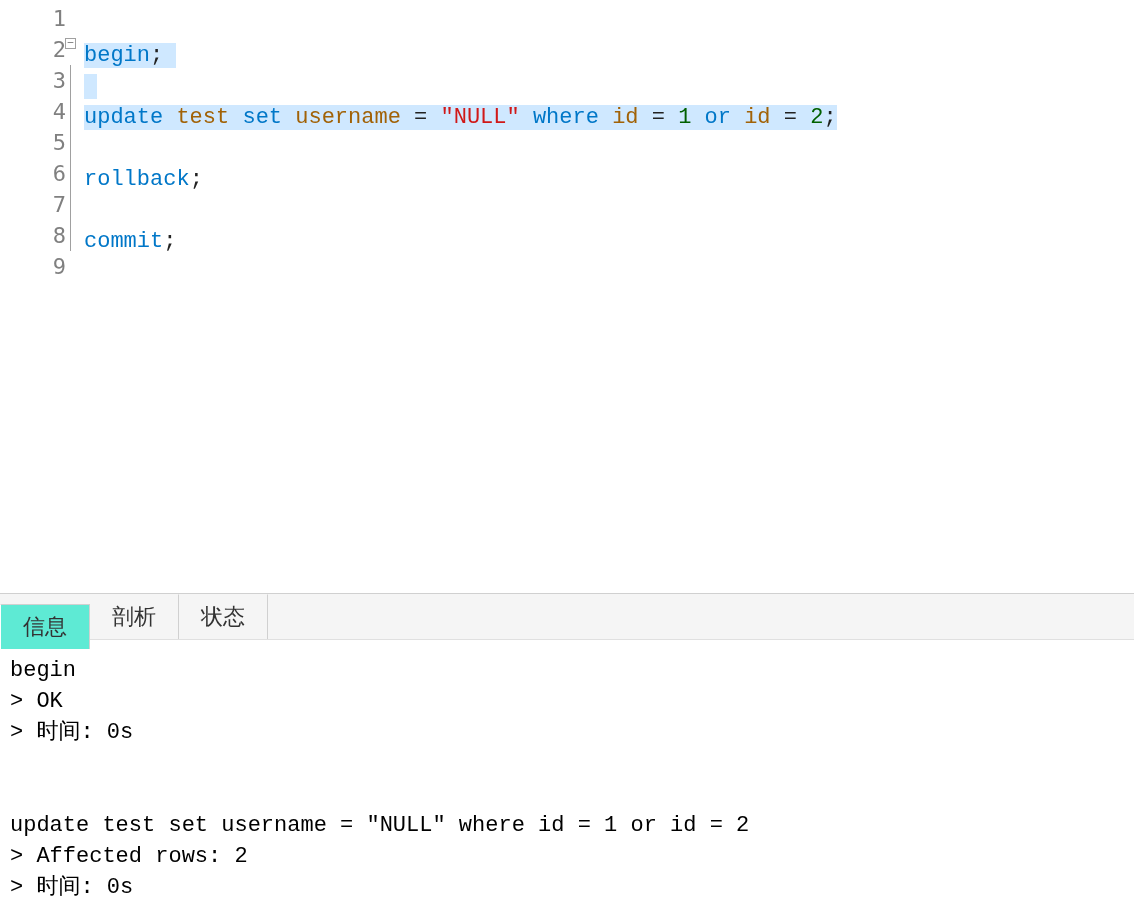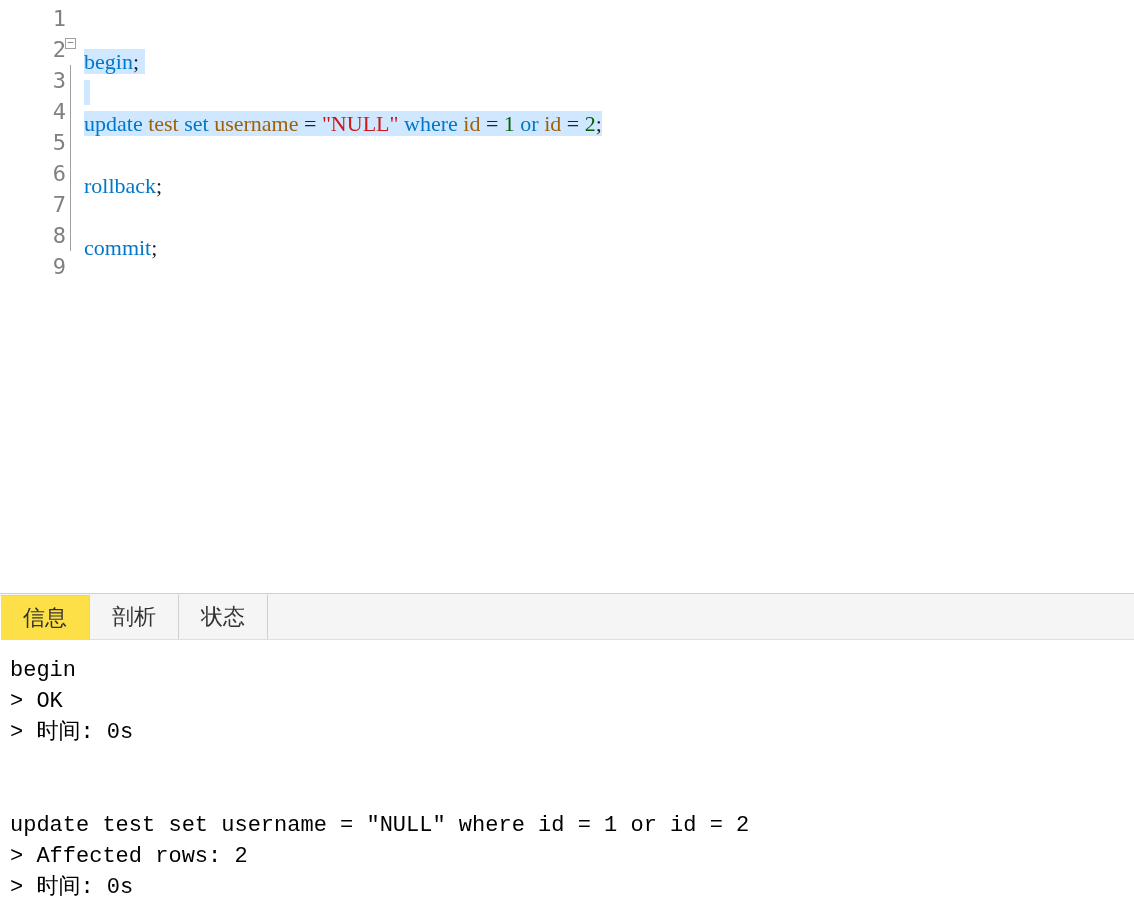--- a/index.html
+++ b/index.html
@@ -53,24 +53,24 @@
     .fold-line {
       position: absolute;
       right: -5px;
       top: 0;
       width: 0;
       height: 100%;
       border-left: 1px solid #a0a0a0;
     }
     .code-area {
       flex: 1;
-      padding-top: 15px;
+      padding-top: 9px;
       padding-left: 12px;
       line-height: 31px;
-      font-family: Liberation Serif, serif;
+      font-family: Liberation Mono, monospace;
       white-space: pre;
       position: relative;
     }
     .code-line {
       height: 31px;
       white-space: pre;
     }
     .kw { color: #0077c8; }
     .str { color: #d01818; }
     .num { color: #006000; }
@@ -85,25 +85,25 @@
       font-size: 22px;
     }
     .tab {
       padding: 7px 22px;
       border-right: 1px solid #d0d0d0;
       border-top: 1px solid transparent;
       cursor: pointer;
       color: #333333;
     }
     .tab.active {
-      background: #fde047;
+      background: #5eead4;
       border-top: 1px solid #d0d0d0;
       border-left: 1px solid #ffffff;
       position: relative;
-      top: 1px;
+      top: 10px;
     }
     .output-area {
       flex: 0 0 auto;
       height: 272px;
       padding: 15px 10px;
       font-family: Consolas, Monaco, "Courier New", monospace;
       font-size: 22px;
       line-height: 31px;
       color: #000000;
       white-space: pre;

